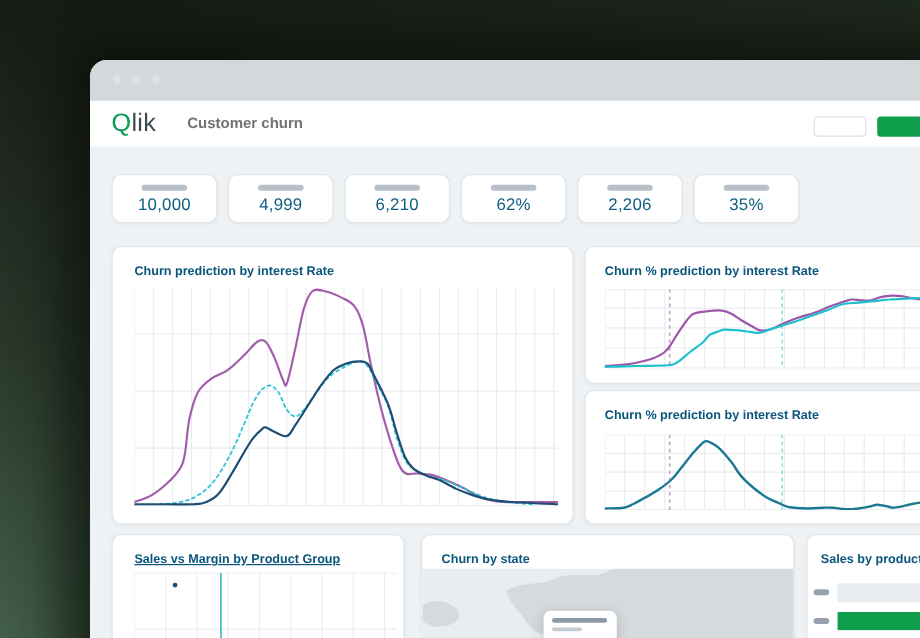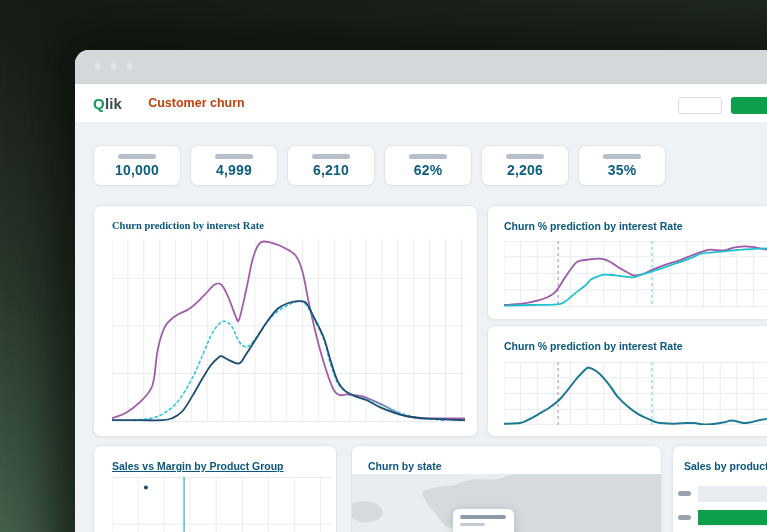--- a/index.html
+++ b/index.html
@@ -10,41 +10,41 @@
   }
   .window{
     position:absolute;left:75px;top:50px;width:800px;height:700px;
     background:#eff2f4;border-radius:14px 0 0 0;
     box-shadow:-16px -16px 40px 4px rgba(10,14,9,.6),0 0 70px 25px rgba(10,14,9,.35);
   }
   .chrome{height:33px;background:#d3d8db;border-radius:14px 0 0 0;position:relative;border-bottom:1px solid #cdd2d6;}
   .dots{position:absolute;left:19px;top:13px;display:flex;gap:9px;}
   .dot{width:7px;height:7px;border-radius:50%;background:#dfe3e6;}
   .app-header{height:38px;background:#ffffff;display:flex;align-items:center;padding-left:18px;position:relative;}
-  .logo{font-size:15px;font-weight:bold;color:#3c4a50;letter-spacing:.2px;}
+  .logo{font-size:21px;font-weight:normal;color:#3c4a50;letter-spacing:.2px;}
   .logo .q{color:#0d9b57;}
-  .page-title{margin-left:26px;font-size:12.5px;font-weight:600;color:#c2410c;}
+  .page-title{margin-left:26px;font-size:12.5px;font-weight:600;color:#737373;}
   .btn{position:absolute;border-radius:3px;box-sizing:border-box;}
   .btn.secondary{left:603px;top:13px;width:44px;height:17px;background:#fff;border:1px solid #dbdfe2;}
   .btn.primary{left:656px;top:13px;width:60px;height:17px;background:#0f9f4b;border:none;}
 
   .kpi-row{position:absolute;left:18px;top:95px;display:flex;gap:9px;}
   .kpi{width:88px;height:41px;background:#fff;border:1px solid #e2e6e9;border-radius:8px;
     display:flex;flex-direction:column;align-items:center;padding-top:8px;box-sizing:border-box;
     box-shadow:0 1px 2px rgba(30,40,50,.04);}
   .kpi .ph{width:38px;height:5px;border-radius:2.5px;background:#b7c0c9;}
-  .kpi .val{margin-top:3px;font-size:14px;font-weight:bold;color:#0d5e80;letter-spacing:.2px;}
+  .kpi .val{margin-top:3px;font-size:14px;font-weight:normal;color:#0d5e80;letter-spacing:.2px;}
 
   .card{position:absolute;background:#fff;border:1px solid #e3e7ea;border-radius:8px;box-shadow:0 1px 3px rgba(30,40,50,.05);box-sizing:border-box;}
   .card h3{position:absolute;margin:0;font-size:10.5px;font-weight:bold;color:#0a567c;}
   .plot{position:absolute;}
   .plot svg{display:block;}
 
   #card-main{left:18px;top:155px;width:385px;height:232px;}
-  #card-main h3{left:18px;top:14px;font-family:Liberation Serif, serif;}
+  #card-main h3{left:18px;top:14px;}
   #plot-main{left:18px;top:33px;width:353px;height:183px;}
 
   #card-r1{left:412px;top:155px;width:330px;height:115px;}
   #card-r1 h3{left:16px;top:14px;}
   #plot-r1{left:16px;top:35px;width:264px;height:66px;}
 
   #card-r2{left:412px;top:275px;width:330px;height:112px;}
   #card-r2 h3{left:16px;top:14px;}
   #plot-r2{left:16px;top:36px;width:264px;height:63px;}
 

